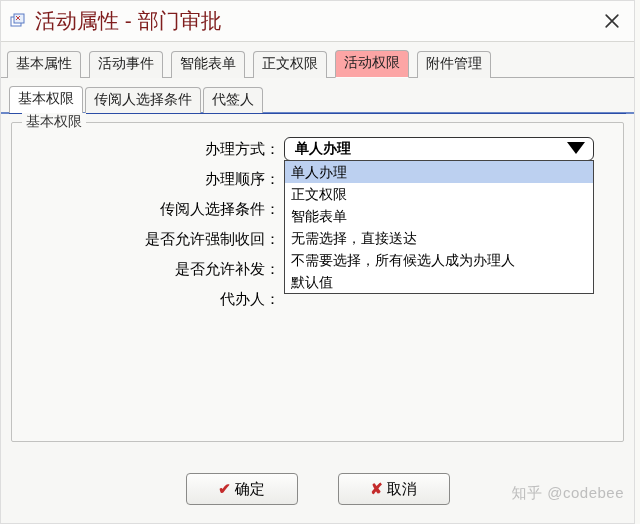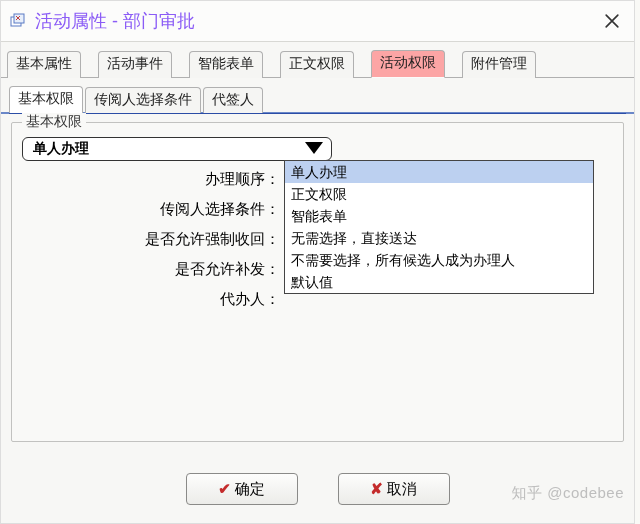--- a/index.html
+++ b/index.html
@@ -25,40 +25,40 @@
     height: 40px;
     background: #fcfcfb;
     padding: 0 6px 0 8px;
   }
   .titlebar .icon {
     width: 18px; height: 18px;
     margin-right: 8px;
     display: inline-flex; align-items: center; justify-content: center;
   }
   .titlebar .title {
-    font-size: 18px;
-    color: #8b5cf6;
+    font-size: 21px;
+    color: #7f1d1d;
     flex: 1;
   }
   .titlebar .close {
     width: 32px; height: 32px;
     display: flex; align-items: center; justify-content: center;
     font-size: 18px;
     color: #333;
     cursor: pointer;
   }
   .sep { border-top: 1px solid #d8d8d4; margin: 0 0 3px 0; }
 
   
   .tabs {
     display: flex;
     align-items: flex-end;
     height: 28px;
     padding: 4px 6px 0 6px;
-    gap: 17px;
+    gap: 8px;
     border-bottom: 1px solid #b0b0b0;
   }
   .tab {
     padding: 3px 8px 5px 8px;
     border: 1px solid #b0b0b0;
     border-bottom: none;
     border-radius: 4px 4px 0 0;
     background: #f5f5f3;
     color: #222;
     font-size: 14px;
@@ -232,20 +232,21 @@
   <div class="subtabs">
     <div class="tab active">基本权限</div>
     <div class="tab">传阅人选择条件</div>
     <div class="tab">代签人</div>
   </div>
 
   <div class="group">
     <div class="group-title">基本权限</div>
 
     <div class="form-row">
+      <div class="form-label">办理方式：</div>
       <div class="combo">
         <span>单人办理</span>
         <span class="arrow"></span>
       </div>
     </div>
     <div class="form-row">
       <div class="form-label">办理顺序：</div>
     </div>
     <div class="form-row">
       <div class="form-label">传阅人选择条件：</div>

